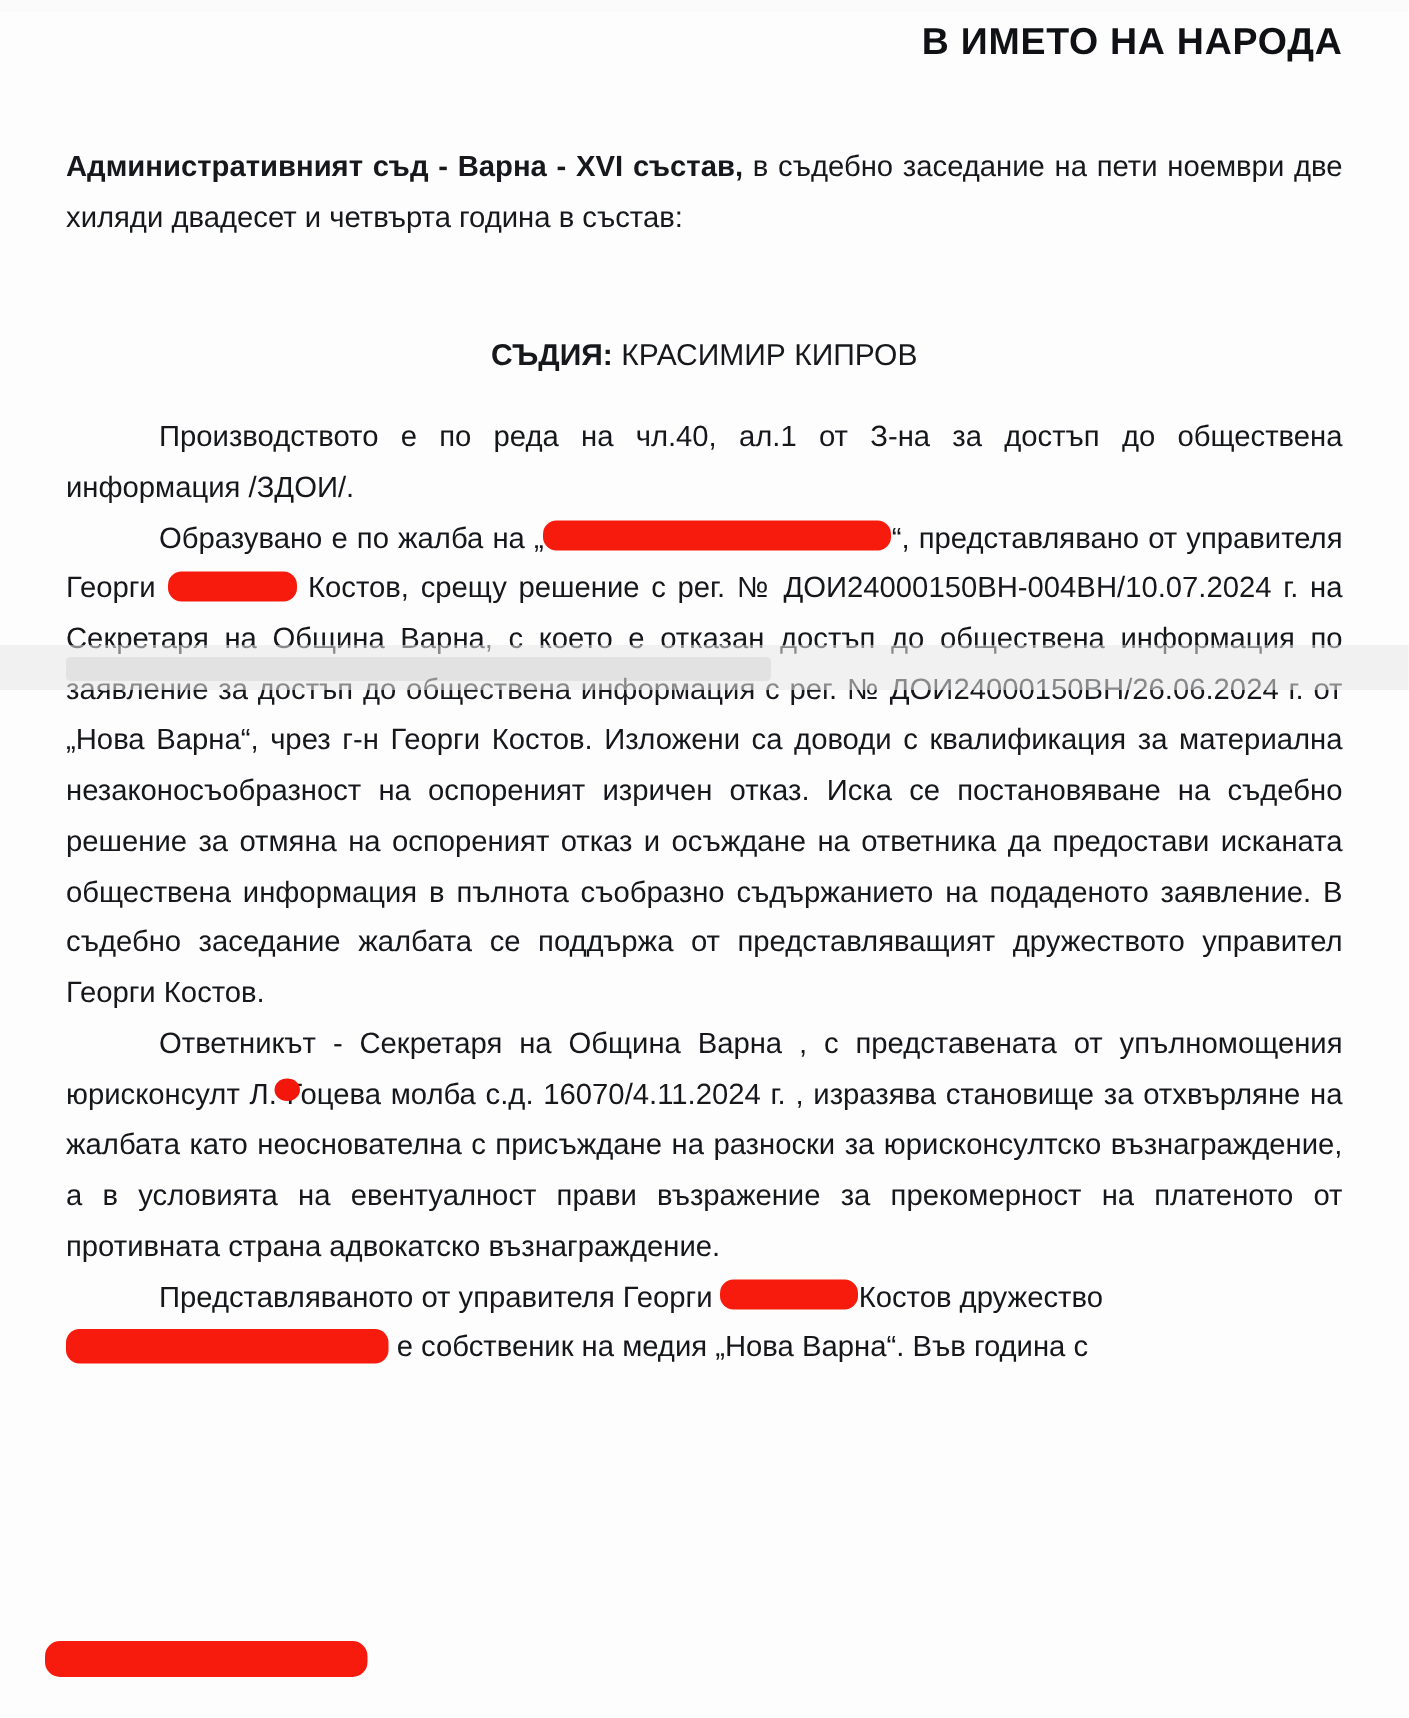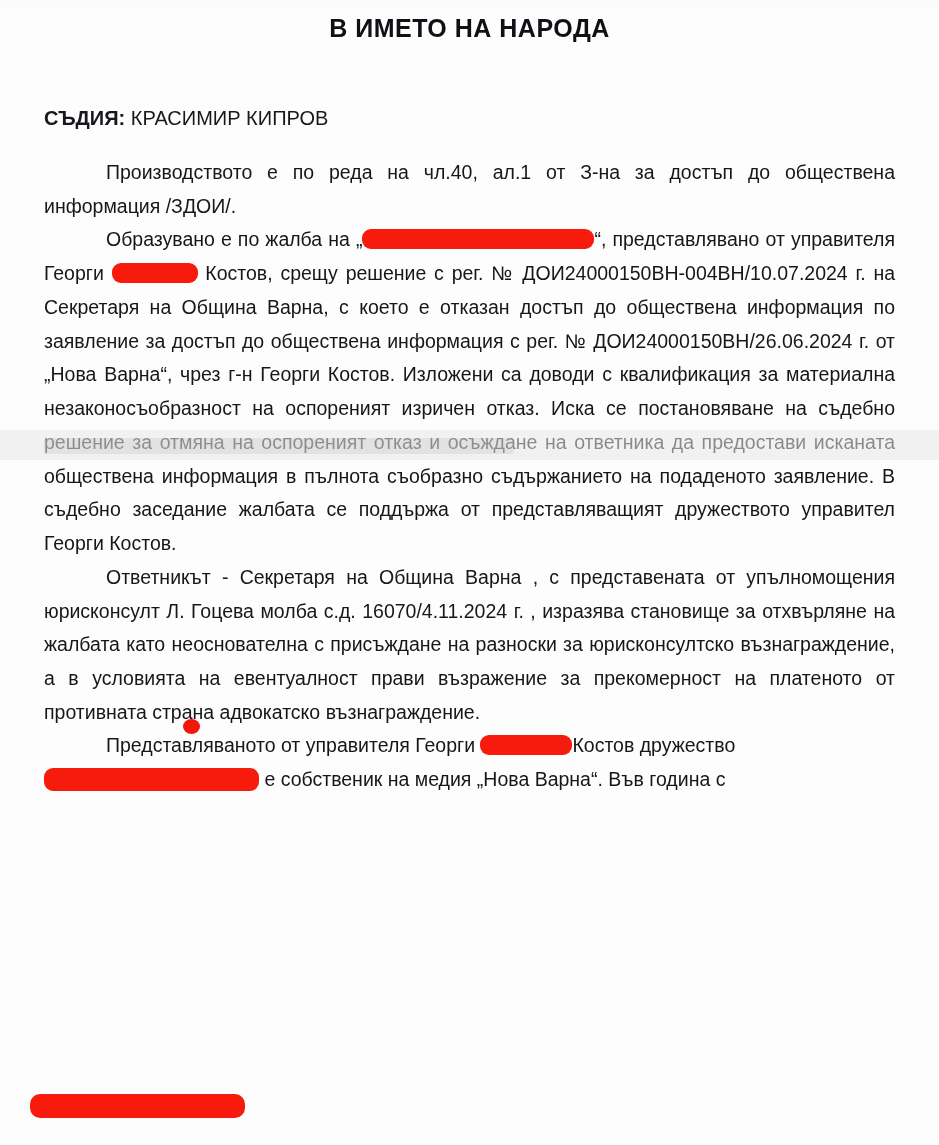--- a/index.html
+++ b/index.html
@@ -28,42 +28,42 @@
     position: absolute;
     left: 0; right: 0;
     pointer-events: none;
   }
   .tint-a { top: 430px; height: 30px; background: rgba(232,232,232,0.55); }
   .tint-b { top: 0; height: 8px; background: rgba(250,250,250,0.6); }
 
   h1.doc-title {
     margin: 0;
     padding-top: 14px;
-    text-align: center;
+    text-align: right;
     font-size: 25px;
     font-weight: bold;
     letter-spacing: 0.5px;
     color: #0f1115;
   }
   .para {
     font-size: 19.5px;
     line-height: 1.72;
     margin: 0;
     color: #16181c;
   }
   .block-court {
     margin-top: 52px;
     text-align: justify;
     text-justify: inter-word;
   }
   .block-court b { font-weight: bold; }
 
   .judge-line {
     margin-top: 64px;
-    text-align: left;
+    text-align: center;
     font-size: 20px;
     color: #16181c;
   }
   .judge-line .lbl { font-weight: bold; }
 
   .block-secretary {
     margin-top: 66px;
     text-align: justify;
   }
 
@@ -125,20 +125,23 @@
 </head>
 <body>
 
 <div class="page">
 
   <div class="scan-tint tint-b"></div>
   <div class="scan-tint tint-a"></div>
 
   <h1 class="doc-title">В ИМЕТО НА НАРОДА</h1>
 
+  <div class="para block-court">
+    <b>Административният съд - Варна - XVI състав,</b><span> в съдебно заседание на пети ноември две хиляди двадесет и четвърта година в състав:</span>
+  </div>
 
   <div class="judge-line">
     <span class="lbl">СЪДИЯ:</span>
     <span>КРАСИМИР КИПРОВ</span>
   </div>
 
 
   <div class="ghost-line"></div>
 
   <div class="body-text" id="body-text">

